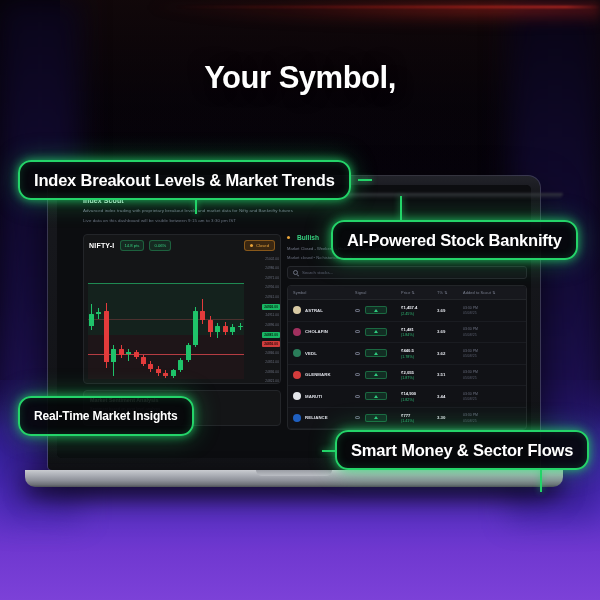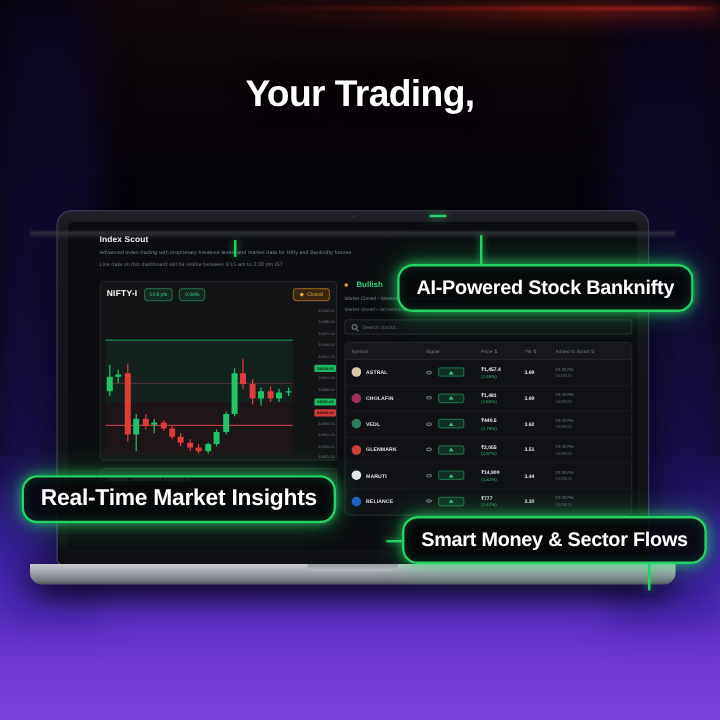--- a/index.html
+++ b/index.html
@@ -199,21 +199,21 @@
     color: #ffffff; font-weight: 600; letter-spacing: -0.2px;
     display: flex; align-items: center; justify-content: center;
     box-shadow: 0 0 10px rgba(36,212,105,0.78), 0 0 26px rgba(36,212,105,0.40),
                 inset 0 0 9px rgba(36,212,105,0.20);
     white-space: nowrap;
   }
   .connector { position:absolute; background:#24d469; z-index: 35; box-shadow:0 0 6px rgba(36,212,105,0.8); }
 
   #co-index   { left: 18px;  top: 160px; height: 40px; padding: 0 14px; font-size: 16.5px; }
   #co-ai      { left: 331px; top: 220px; height: 40px; padding: 0 14px; font-size: 16.5px; }
-  #co-real    { left: 18px;  top: 396px; height: 40px; padding: 0 14px; font-size: 19px; }
+  #co-real    { left: 18px;  top: 396px; height: 40px; padding: 0 14px; font-size: 12px; }
   #co-smart   { left: 335px; top: 430px; height: 40px; padding: 0 14px; font-size: 16.5px; }
 
   #cn-index-h { left: 358px; top: 179px; width: 14px; height: 2.2px; }
   #cn-index-v { left: 195px; top: 200px; width: 2.2px; height: 14px; }
   #cn-ai-v    { left: 400px; top: 196px; width: 2px;  height: 24px; }
   #cn-smart-h { left: 322px; top: 450px; width: 14px; height: 2.2px; }
   #cn-smart-v { left: 540px; top: 470px; width: 2px;  height: 22px; }
 </style>
 </head>
 <body>
@@ -222,21 +222,21 @@
 
   <div class="bg-purple"></div>
   <div class="bg-dark"></div>
   <div class="top-hall"></div>
   <div class="bg-side-l"></div>
   <div class="bg-side-r"></div>
   <div class="top-red-glow"></div>
   <div class="top-red-line"></div>
 
   <div class="headline">
-    <span>Your Trading,</span>
+    <span>Your Symbol,</span>
   </div>
 
   <div class="connector" id="cn-index-h"></div>
   <div class="connector" id="cn-index-v"></div>
   <div class="connector" id="cn-ai-v"></div>
   <div class="connector" id="cn-smart-h"></div>
   <div class="connector" id="cn-smart-v"></div>
 
   <div class="laptop">
     <div class="lid">
@@ -536,20 +536,23 @@
             </div>
           </div>
         </div>
 
       </div>
     </div>
     <div class="base-foot"></div>
     <div class="base"></div>
   </div>
 
+  <div class="callout" id="co-index">
+    <span>Index Breakout Levels &amp; Market Trends</span>
+  </div>
   <div class="callout" id="co-ai">
     <span>AI-Powered Stock Banknifty</span>
   </div>
   <div class="callout" id="co-real">
     <span>Real-Time Market Insights</span>
   </div>
   <div class="callout" id="co-smart">
     <span>Smart Money &amp; Sector Flows</span>
   </div>
 

